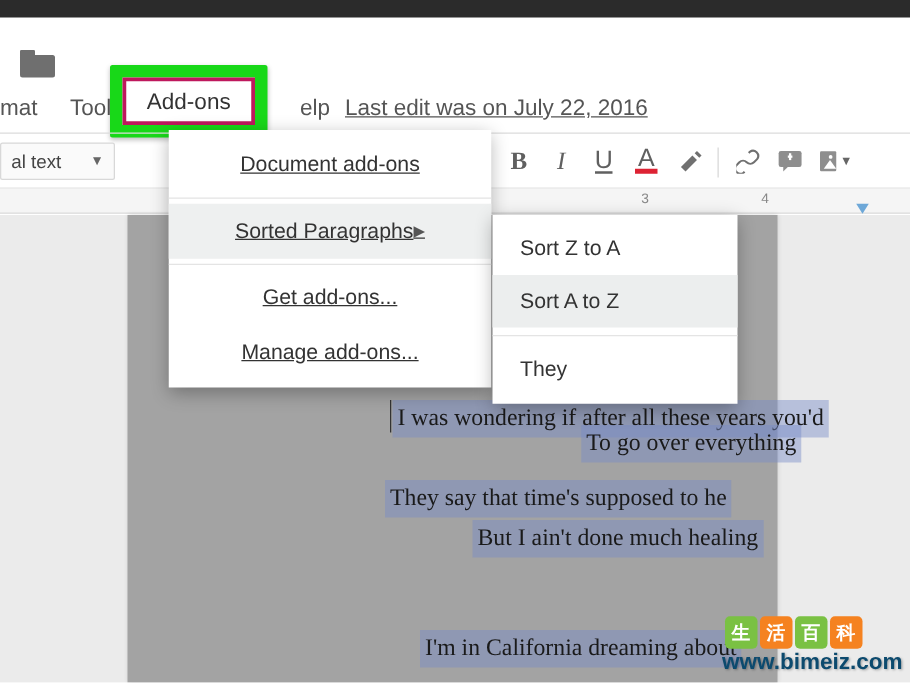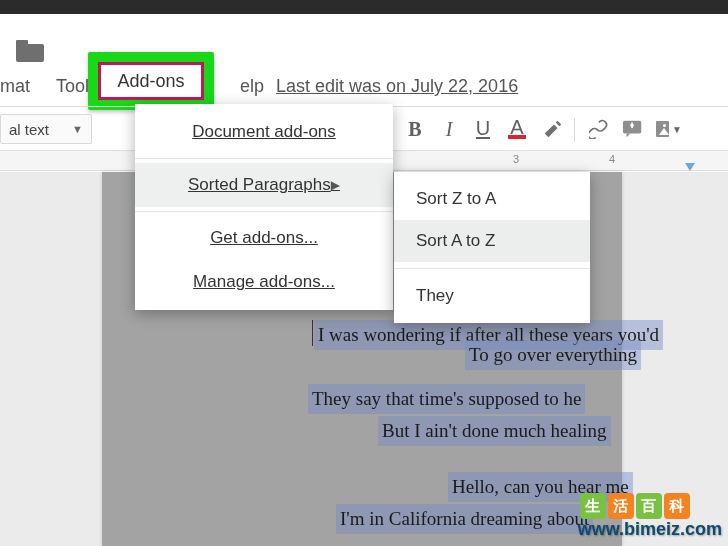--- a/index.html
+++ b/index.html
@@ -173,21 +173,20 @@
       <span class="marker" style="left:690px"></span>
     </div>
   </div>
 
   <div class="docpane">
     <div class="page">
       <span class="docline l1">I was wondering if after all these years you'd</span>
       <span class="docline l2">To go over everything</span>
       <span class="docline l3">They say that time's supposed to he</span>
       <span class="docline l4">But I ain't done much healing</span>
-      <span class="docline l5">Hello, can you hear me</span>
       <span class="docline l6">I'm in California dreaming about</span>
       <div class="cursor" style="left:210px; top:148px;"></div>
     </div>
   </div>
 
   <div class="menu1">
     <div class="mi">
       <span>Document add-ons</span>
     </div>
     <div class="sep"></div>

